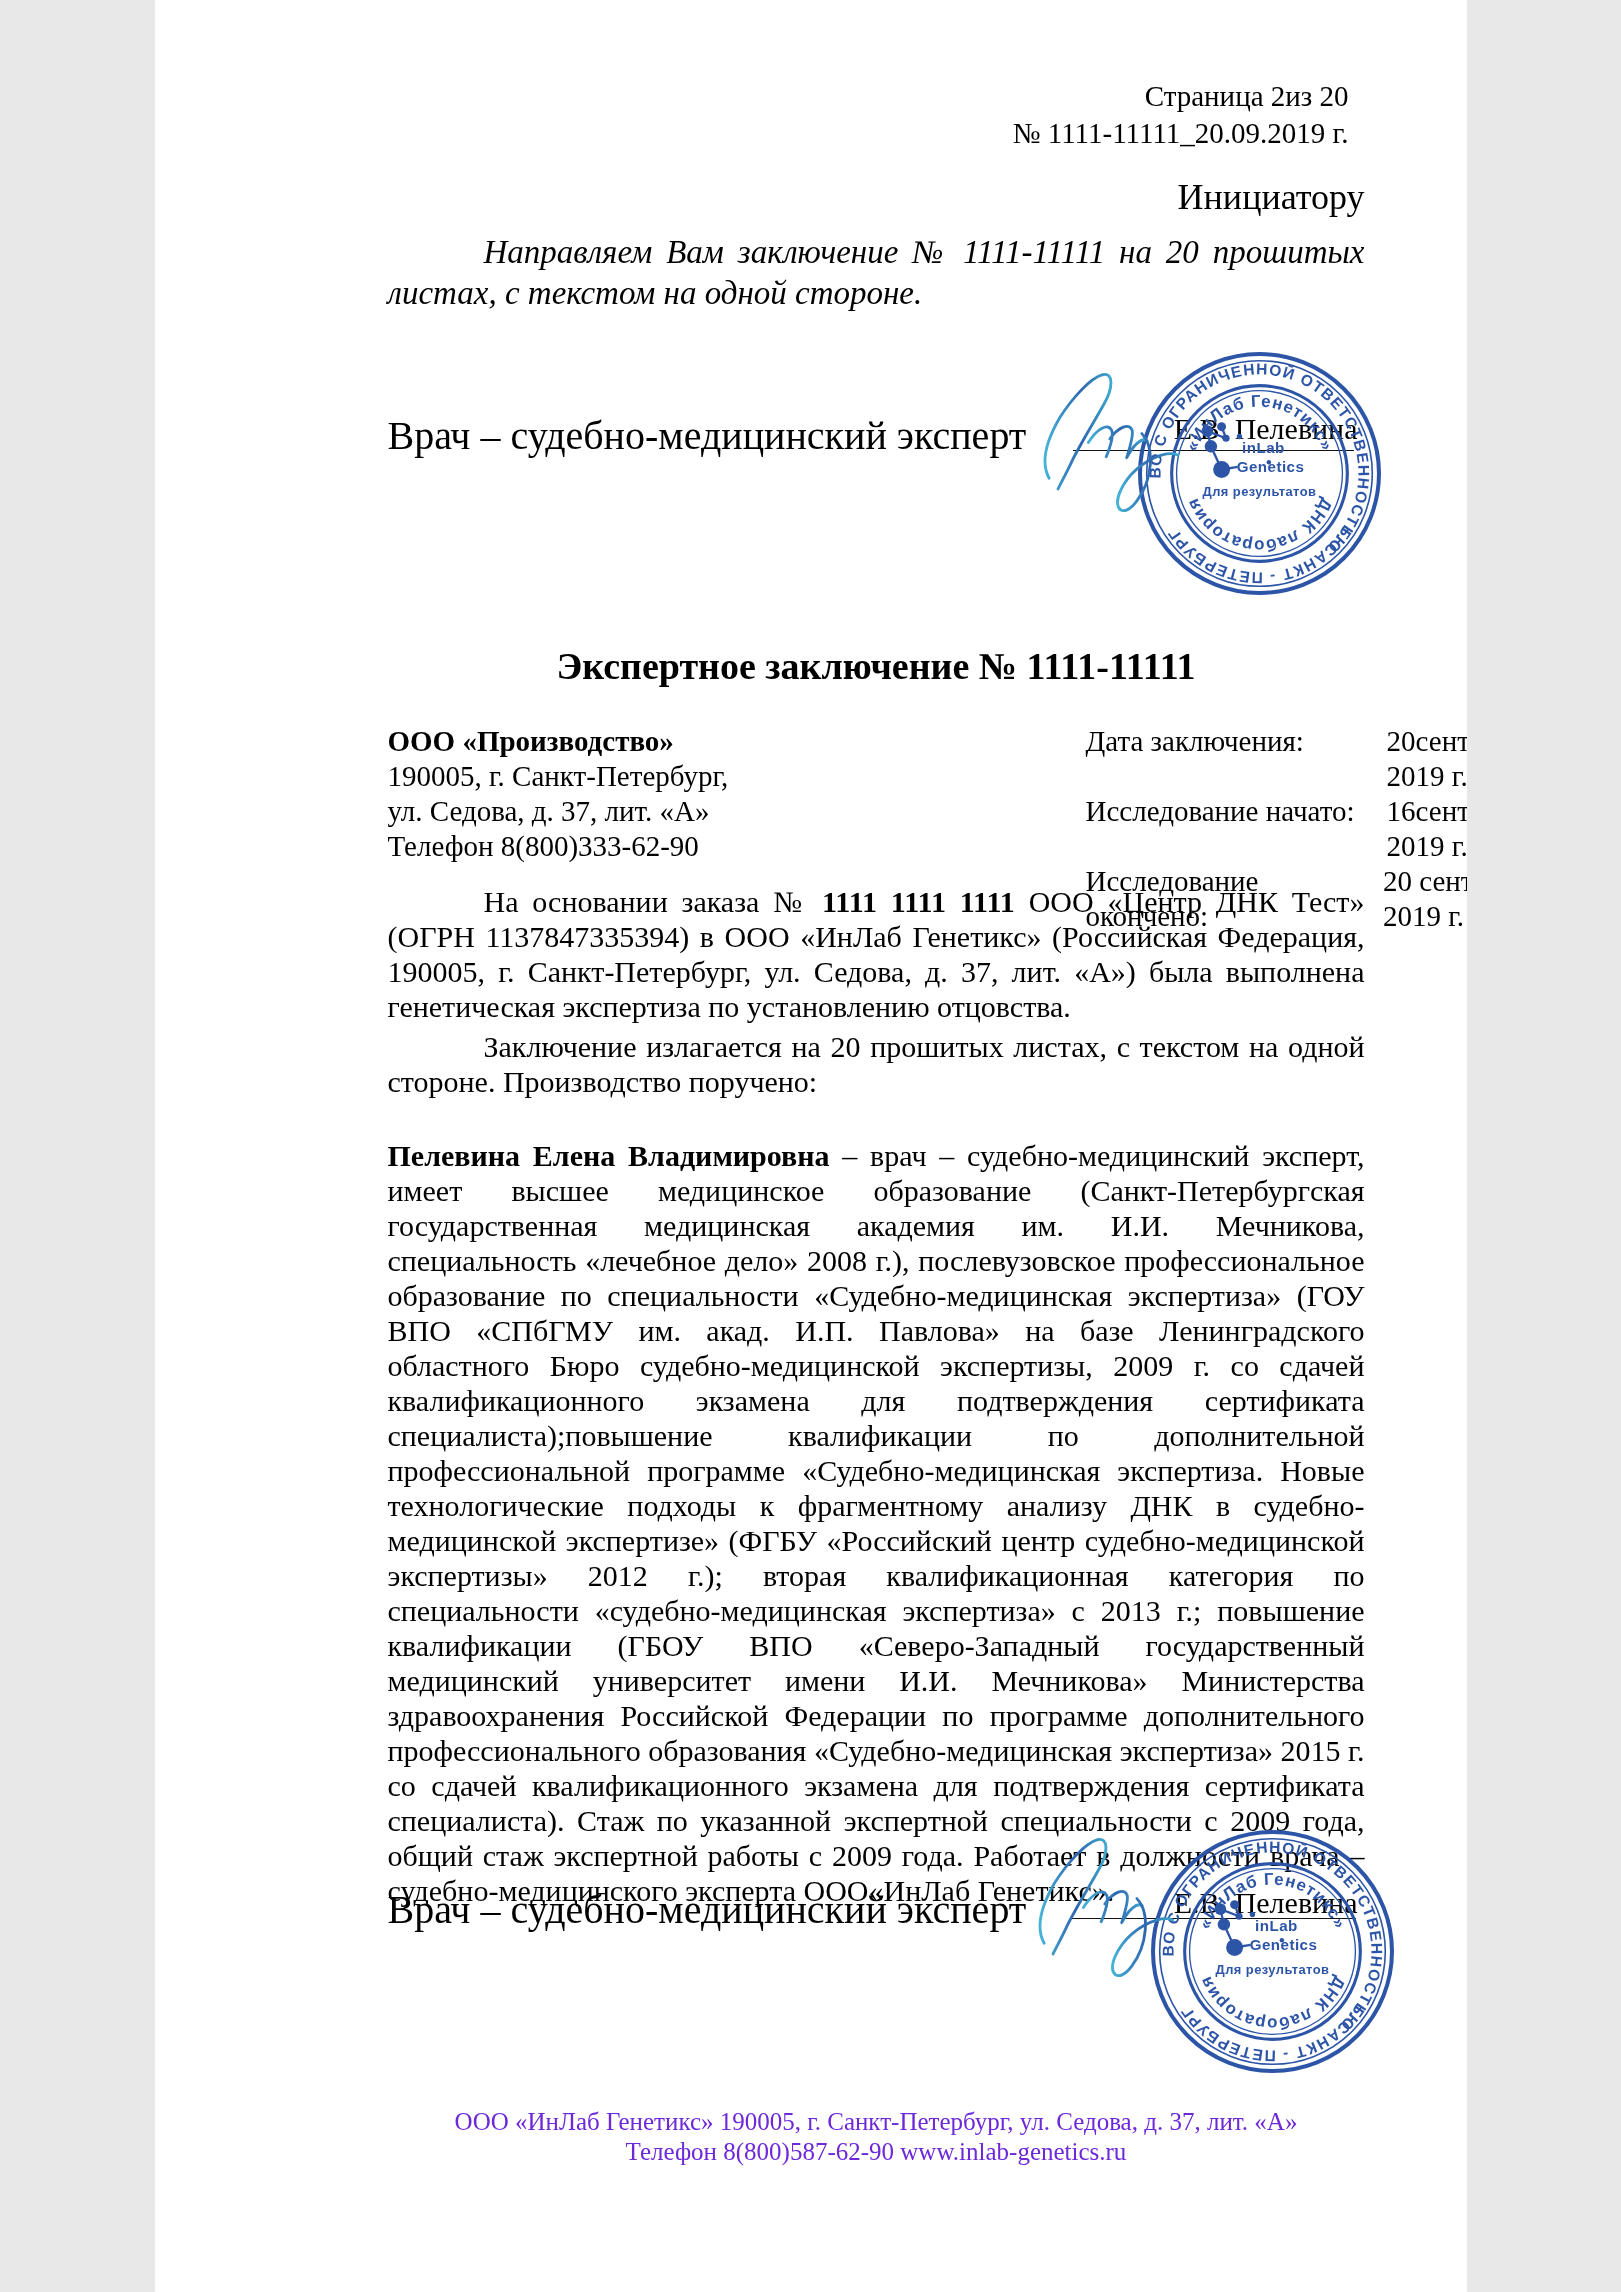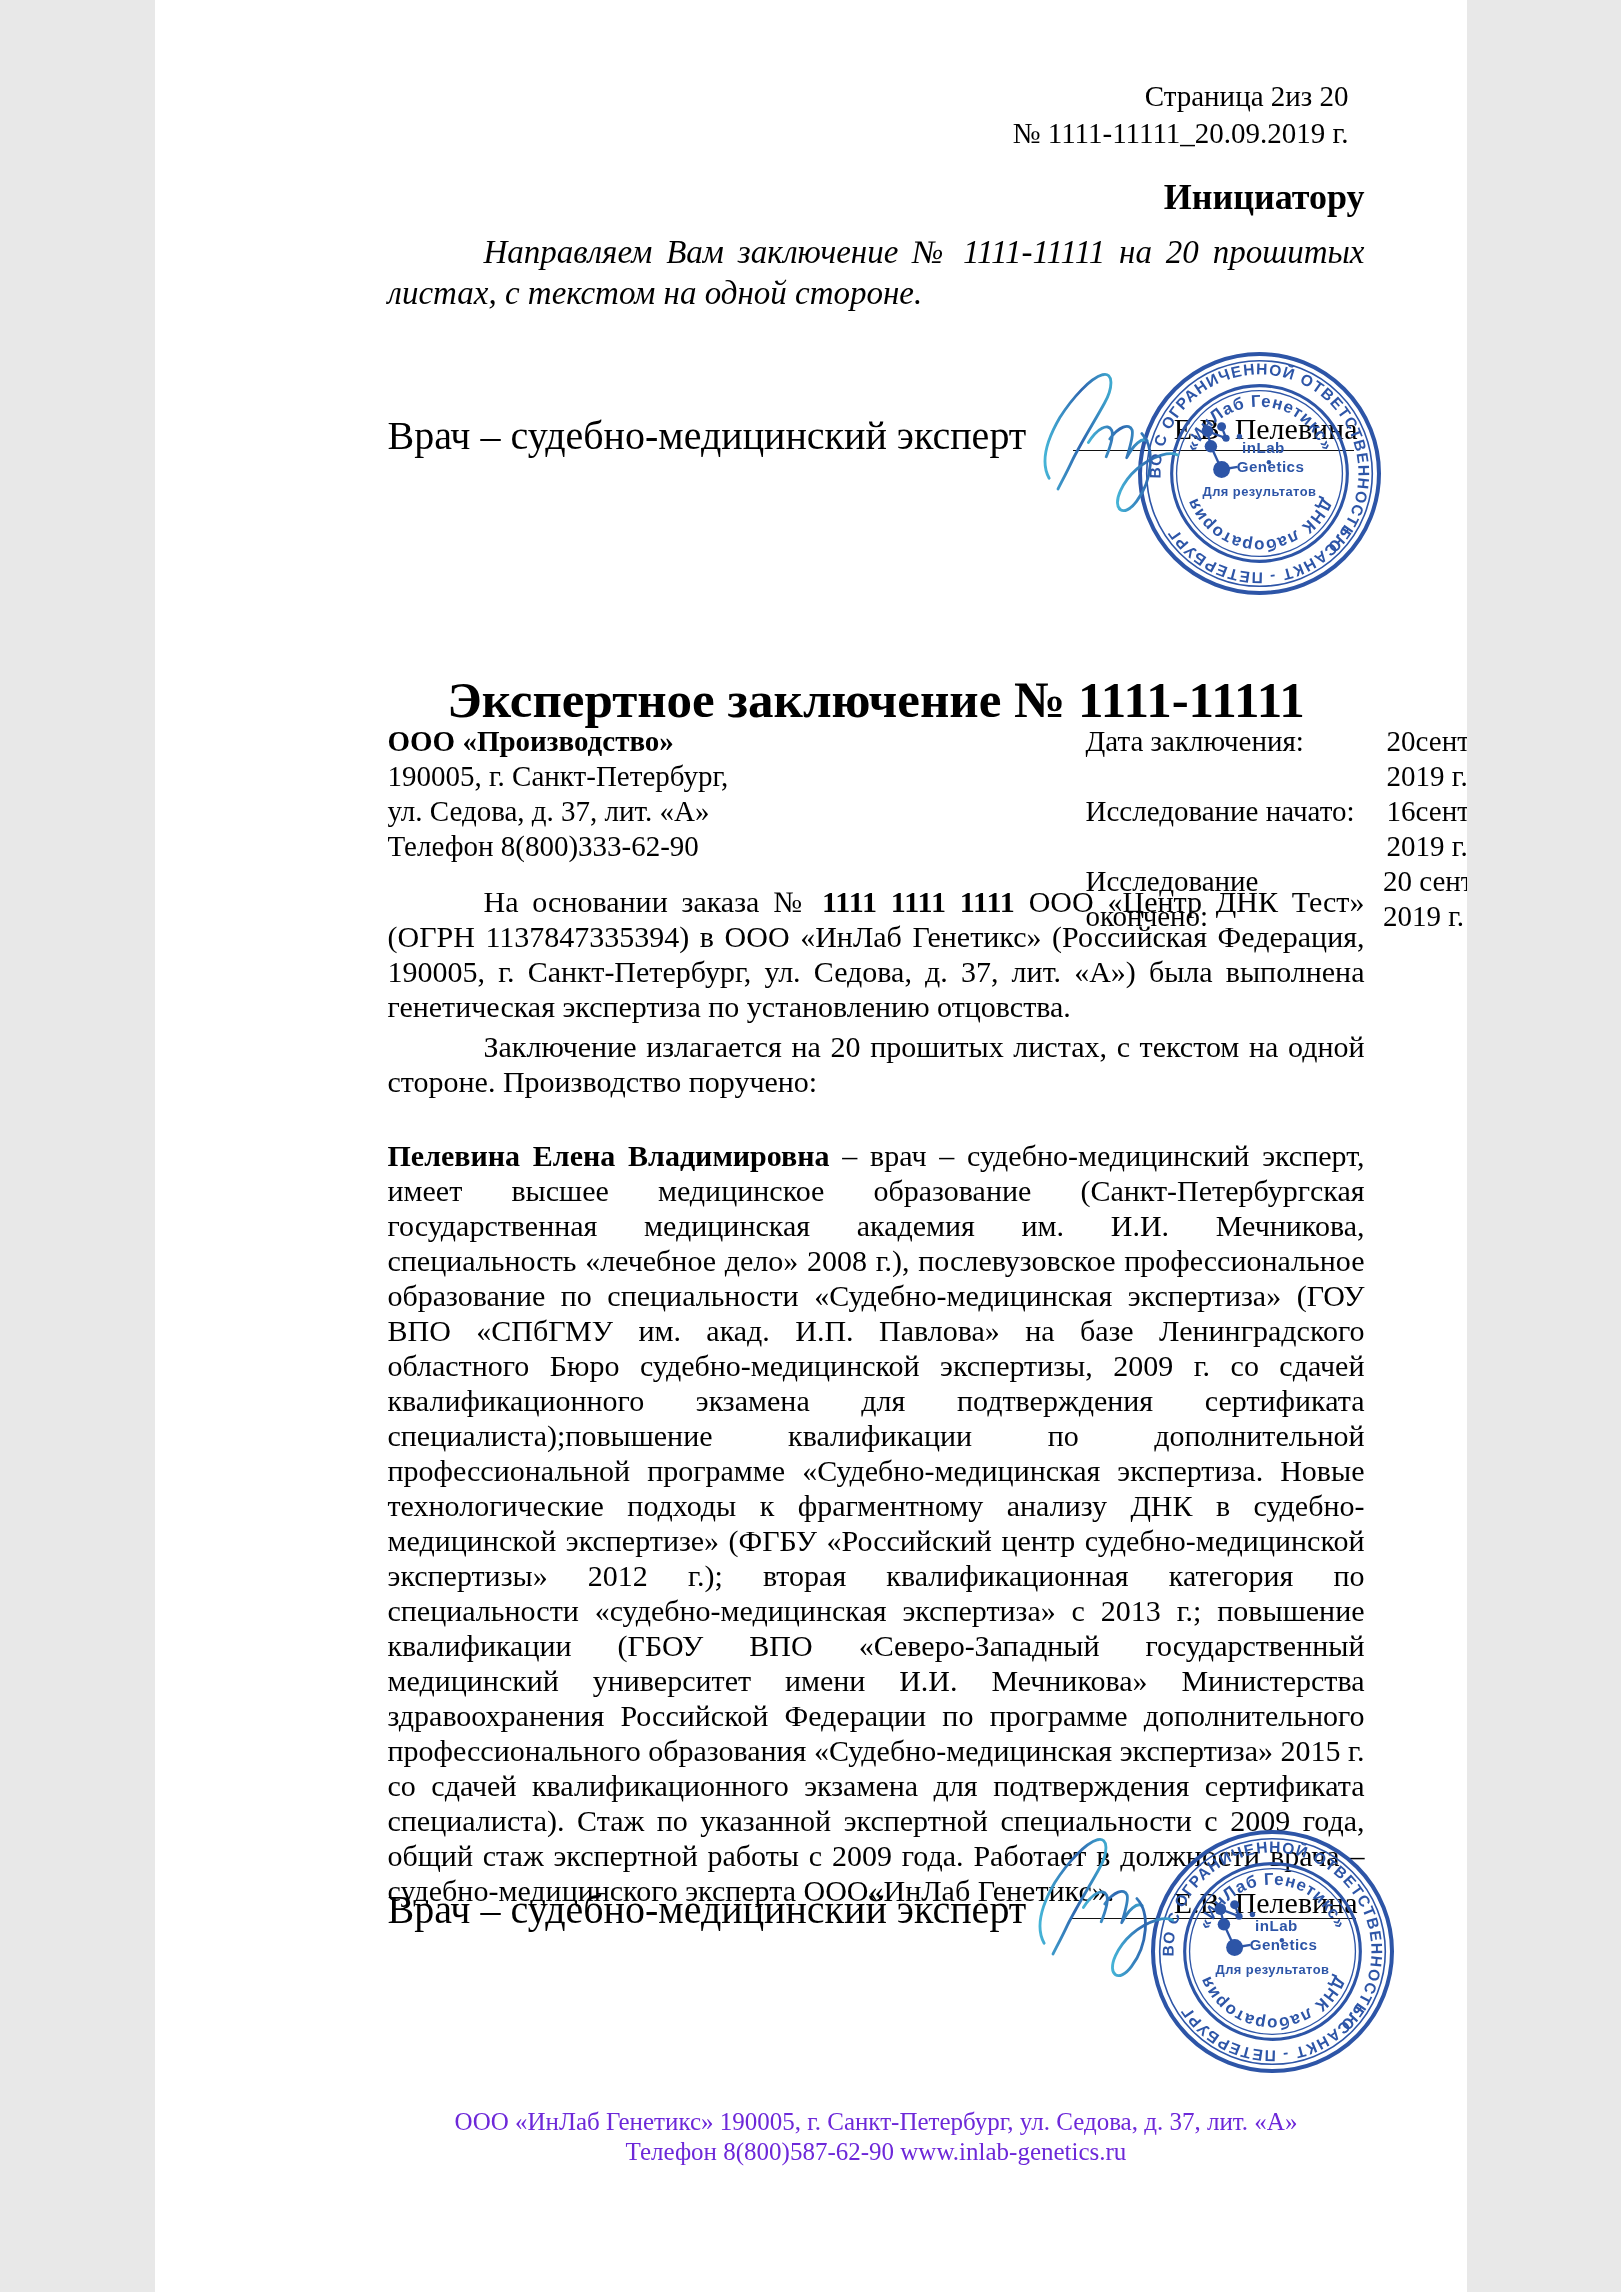--- a/index.html
+++ b/index.html
@@ -5,38 +5,38 @@
   html,body{margin:0;padding:0;background:#e8e8e8;}
   .page{
     position:relative;width:1312px;height:2293px;background:#ffffff;
     margin:0 auto;overflow:hidden;
     font-family:"Liberation Serif","DejaVu Serif",serif;color:#000;
   }
   .abs{position:absolute;}
 
   .doc-header{top:78px;right:118px;text-align:right;font-size:29px;line-height:37px;}
 
-  .initiator-heading{top:176px;right:102px;font-size:36px;font-weight:bold;}
+  .initiator-heading{top:176px;right:102px;font-size:36px;font-weight:normal;}
 
   .intro{top:232px;left:233px;right:102px;margin:0;text-indent:96px;
          font-style:italic;font-size:33px;line-height:41px;text-align:justify;}
 
   .role{font-size:40px;white-space:nowrap;text-align:center;}
   .name{font-size:30px;white-space:nowrap;}
   .role-1{top:412px;left:233px;}
   .name-1{top:412px;right:109px;}
   .sigline{border-top:1.8px solid #111;height:0;}
   .sigline-1{top:450px;left:918px;width:281px;}
   .sig-svg{width:165px;height:174px;z-index:3;}
   .sig-1{left:887px;top:364px;}
   .stamp-svg{width:247px;height:247px;z-index:2;}
   .stamp-1{left:981px;top:350px;}
 
   .doc-title{top:644px;left:233px;right:102px;text-align:center;
-             font-size:51px;font-weight:bold;margin-top:27px;}
+             font-size:38px;font-weight:bold;}
 
   .org-block{top:724px;left:233px;font-size:29px;line-height:35px;}
   .org-name{font-weight:bold;}
 
   .dates-block{top:724px;left:931px;font-size:29px;line-height:35px;}
   .dates-row{display:flex;}
   .dates-label{width:355px;}
 
   .para{margin:0;left:233px;right:102px;text-align:justify;
         font-size:30px;line-height:35px;}

